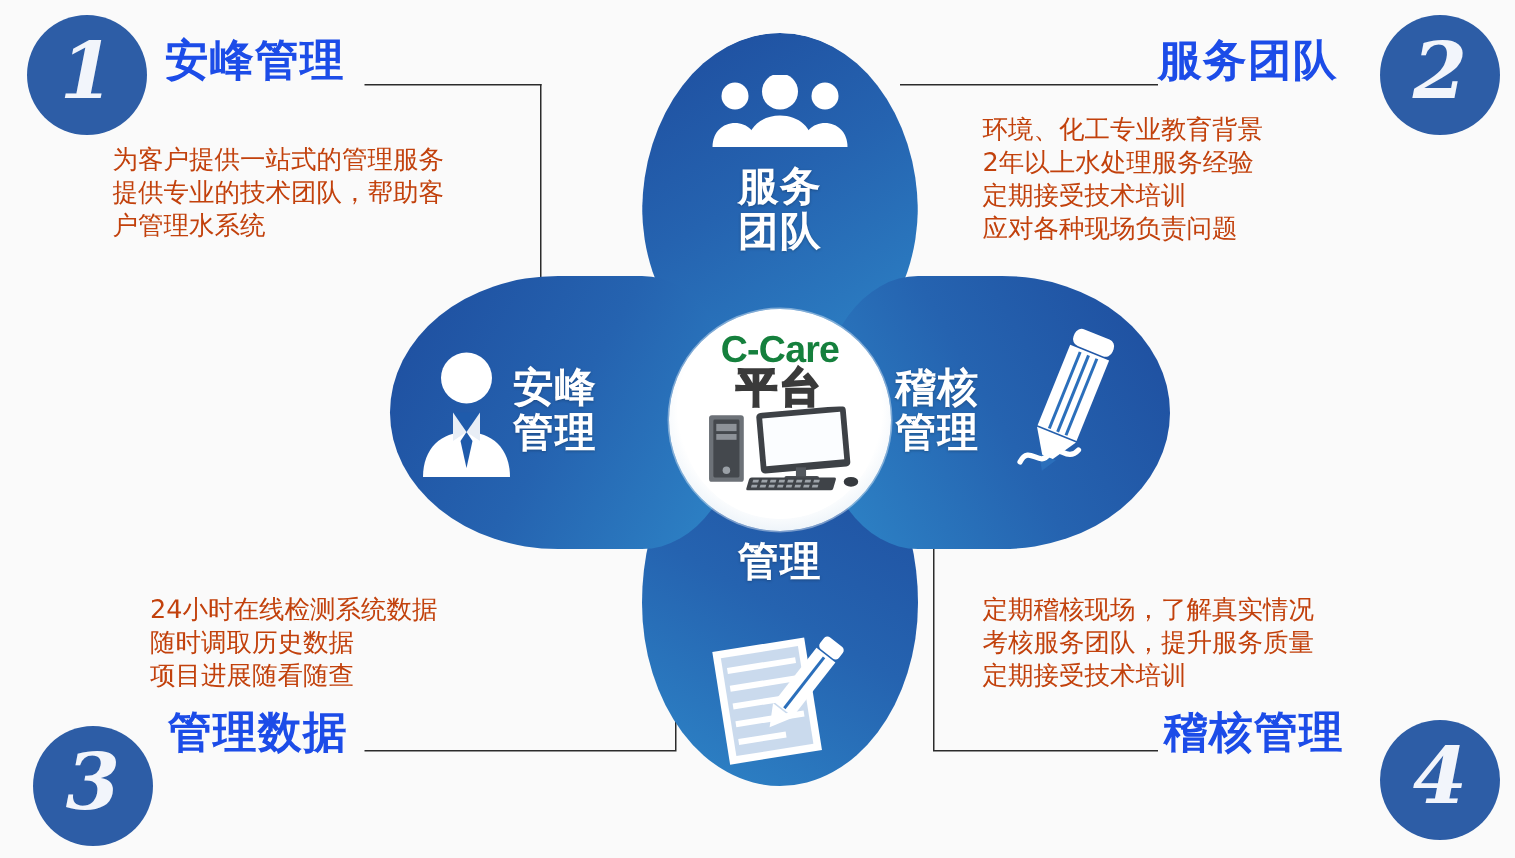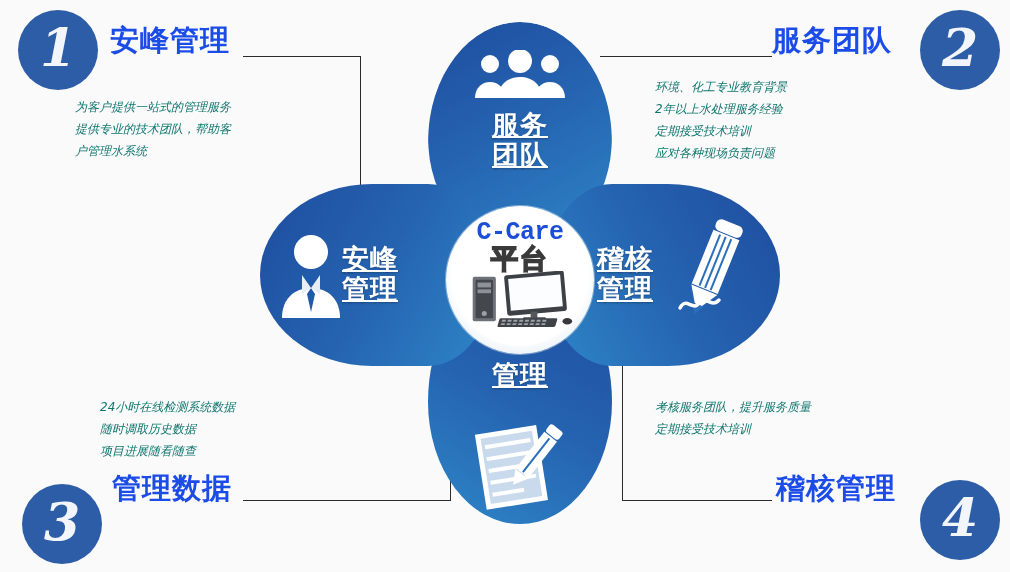--- a/index.html
+++ b/index.html
@@ -32,23 +32,22 @@
     position:absolute;color:#1c4ce8;font-size:29px;font-weight:bold;
     letter-spacing:1px;white-space:nowrap;
   }
   #title1{left:110px;top:21px;}
   #title2{left:772px;top:21px;}
   #title3{left:112px;top:469px;}
   #title4{left:776px;top:469px;}
 
   
   .sec-body{
-    position:absolute;color:#0f766e;font-size:12px;line-height:22px;
+    position:absolute;color:#c2410c;font-size:17px;line-height:22px;
     white-space:nowrap;
-    font-style:italic;
   }
   #body1{left:75px;top:96px;}
   #body2{left:655px;top:76px;}
   #body3{left:100px;top:396px;}
   #body4{left:655px;top:396px;}
 
   
   .ln{position:absolute;background:#2b2b2b;}
   .ln.h{height:1px;}
   .ln.v{width:1px;}
@@ -86,21 +85,20 @@
   .petal-right{
     left:296px;top:176px;width:234px;height:182px;
     background:linear-gradient(240deg,#1e4d9e 0%,#2563b0 50%,#2e86c8 100%);
     border-radius:66px 112px 112px 66px / 91px 91px 91px 91px;
   }
 
   .petal-label{
     position:absolute;color:#ffffff;font-weight:bold;font-size:27px;
     line-height:30px;text-align:center;letter-spacing:1px;
     text-shadow:0 1px 2px rgba(0,0,0,.25);
-    text-decoration:underline;
   }
   #lbl-top{left:178px;top:102px;width:184px;}
   #lbl-bottom{left:178px;top:352px;width:184px;}
   #lbl-left{left:92px;top:236px;width:118px;text-align:left;}
   #lbl-right{left:316px;top:236px;width:118px;text-align:center;}
 
   .petal-icon{position:absolute;}
   #ic-top{left:220px;top:42px;width:100px;height:48px;}
   #ic-bottom{left:222px;top:410px;width:96px;height:92px;}
   #ic-left{left:22px;top:225px;width:78px;height:85px;}
@@ -112,23 +110,23 @@
     border-radius:50%;
     background:radial-gradient(circle at 50% 45%,#ffffff 62%,#e9f1f8 78%,#2f86c9 79%,#1f6fb5 100%);
     box-shadow:0 0 0 1px rgba(255,255,255,.4);
   }
   #hub-inner{
     position:absolute;left:204px;top:206px;width:132px;height:132px;
     border-radius:50%;background:#ffffff;
     display:flex;flex-direction:column;align-items:center;
   }
   #hub-title{
-    color:#1d4ed8;font-size:25px;font-weight:bold;line-height:26px;
+    color:#15803d;font-size:25px;font-weight:bold;line-height:26px;
     margin-top:6px;letter-spacing:-0.5px;
-    font-family:Liberation Mono, monospace;
+    font-family:Liberation Sans, sans-serif;
   }
   #hub-sub{
     color:#ffffff;font-size:27px;font-weight:bold;line-height:28px;
     -webkit-text-stroke:1.6px #3a3a3a;
     margin-top:-1px;letter-spacing:2px;
   }
   #hub-pc{margin-top:-2px;}
 </style>
 </head>
 <body>
@@ -171,20 +169,21 @@
     <div>2年以上水处理服务经验</div>
     <div>定期接受技术培训</div>
     <div>应对各种现场负责问题</div>
   </div>
   <div class="sec-body" id="body3">
     <div>24小时在线检测系统数据</div>
     <div>随时调取历史数据</div>
     <div>项目进展随看随查</div>
   </div>
   <div class="sec-body" id="body4">
+    <div>定期稽核现场，了解真实情况</div>
     <div>考核服务团队，提升服务质量</div>
     <div>定期接受技术培训</div>
   </div>
 
   <div id="flower">
 
     <div class="petal petal-top"></div>
     <div class="petal petal-bottom"></div>
     <div class="petal petal-left"></div>
     <div class="petal petal-right"></div>

